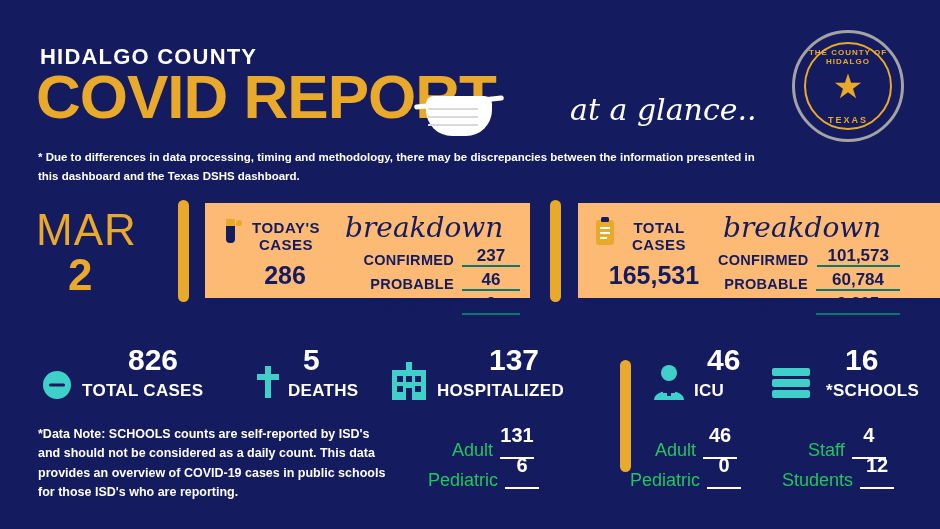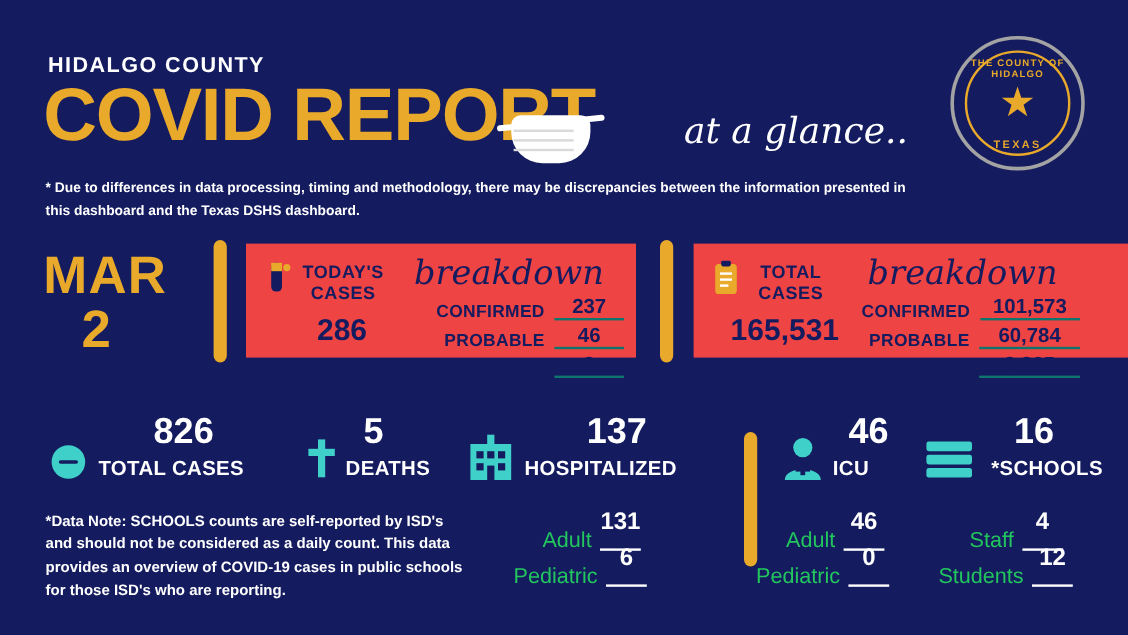--- a/index.html
+++ b/index.html
@@ -12,21 +12,21 @@
   #page {
     position: relative;
     width: 940px; height: 529px;
     background: #141B5E;
     color: #ffffff;
   }
 
   
   .hdr-county {
     position: absolute; left: 40px; top: 44px;
-    font-size: 18px; font-weight: bold; letter-spacing: 1.2px;
+    font-size: 22px; font-weight: bold; letter-spacing: 1.2px;
     color: #ffffff;
   }
   .hdr-title {
     position: absolute; left: 36px; top: 66px;
     font-size: 62px; font-weight: bold; letter-spacing: -1px;
     color: #E9A92B;
     line-height: 1;
   }
   .mask {
     position: absolute; left: 420px; top: 88px;
@@ -79,35 +79,35 @@
   
   .disclaimer {
     position: absolute; left: 38px; top: 148px; width: 720px;
     font-size: 11.5px; font-weight: bold; line-height: 1.65;
     color: #ffffff;
   }
 
   
   .date-mon {
     position: absolute; left: 36px; top: 205px;
-    font-size: 44px; font-weight: bold; color: #E9A92B; letter-spacing: 1px;
+    font-size: 44px; font-weight: normal; color: #E9A92B; letter-spacing: 1px;
   }
   .date-day {
     position: absolute; left: 68px; top: 250px;
     font-size: 44px; font-weight: bold; color: #E9A92B;
   }
 
   .gold-bar {
     position: absolute; width: 11px; border-radius: 6px; background: #E9A92B;
   }
 
   
   .card {
     position: absolute;
-    background: #ef4444;
+    background: #fdba74;
     color: #141B5E;
   }
   .card .label-box {
     position: absolute; left: 14px; top: 16px;
     width: 110px; text-align: center;
   }
   .card .lbl-line {
     font-size: 15px; font-weight: bold; letter-spacing: .5px; color: #141B5E;
     line-height: 1.15;
   }

